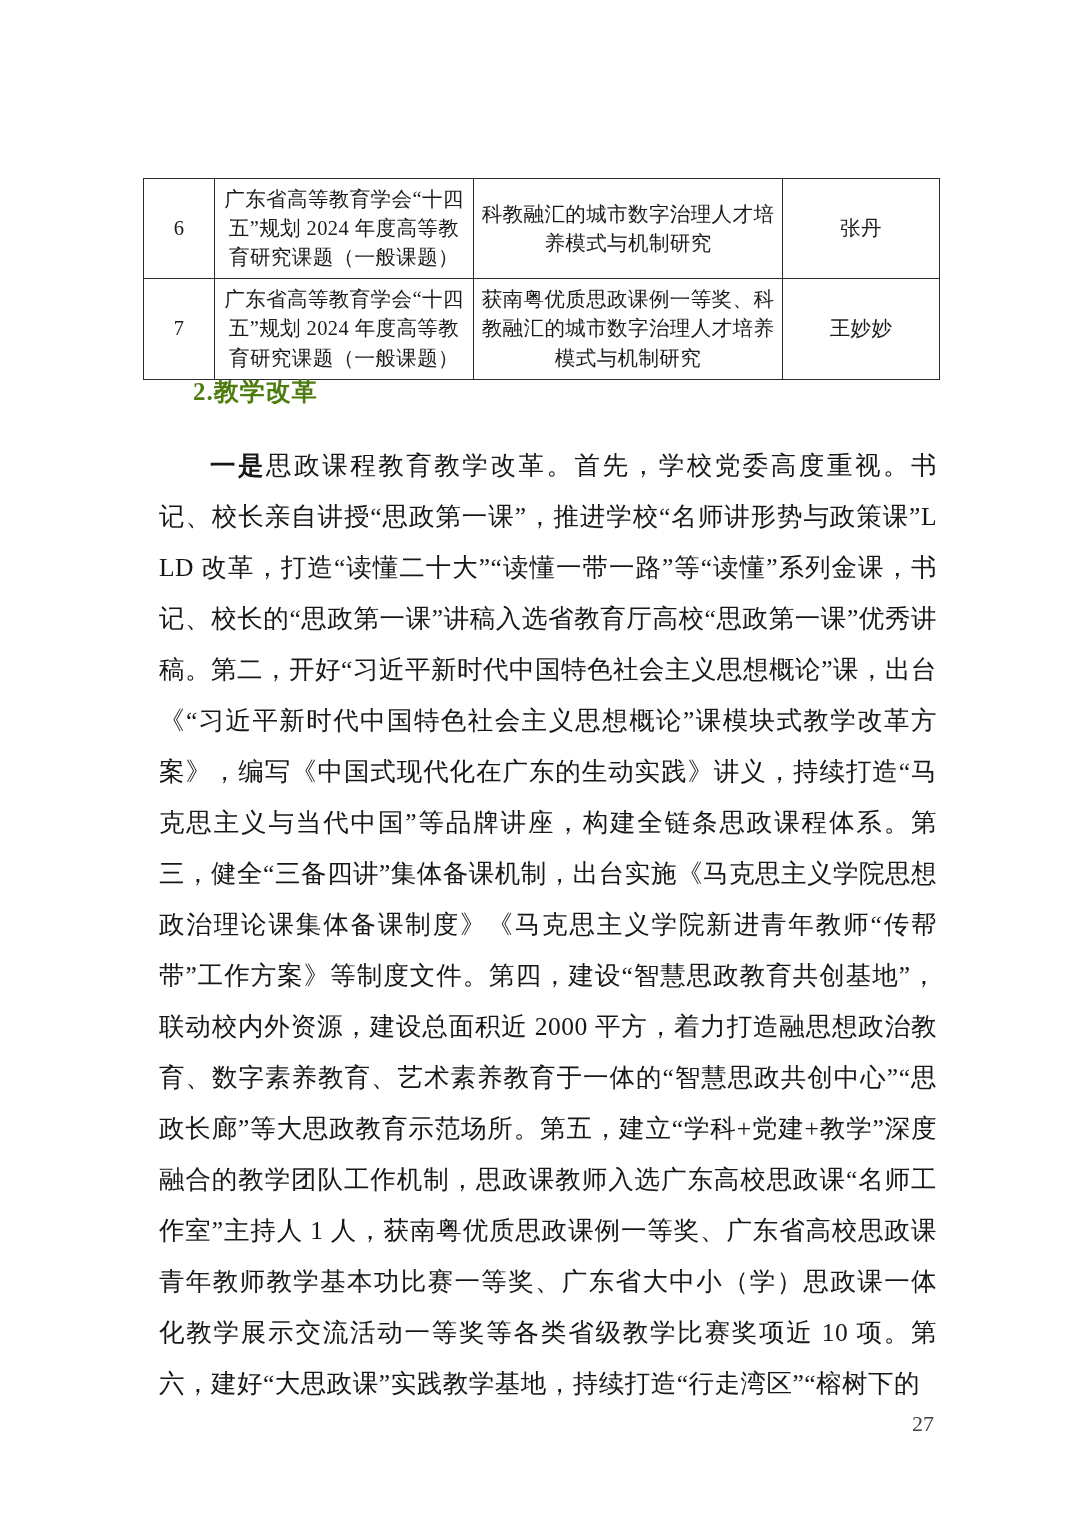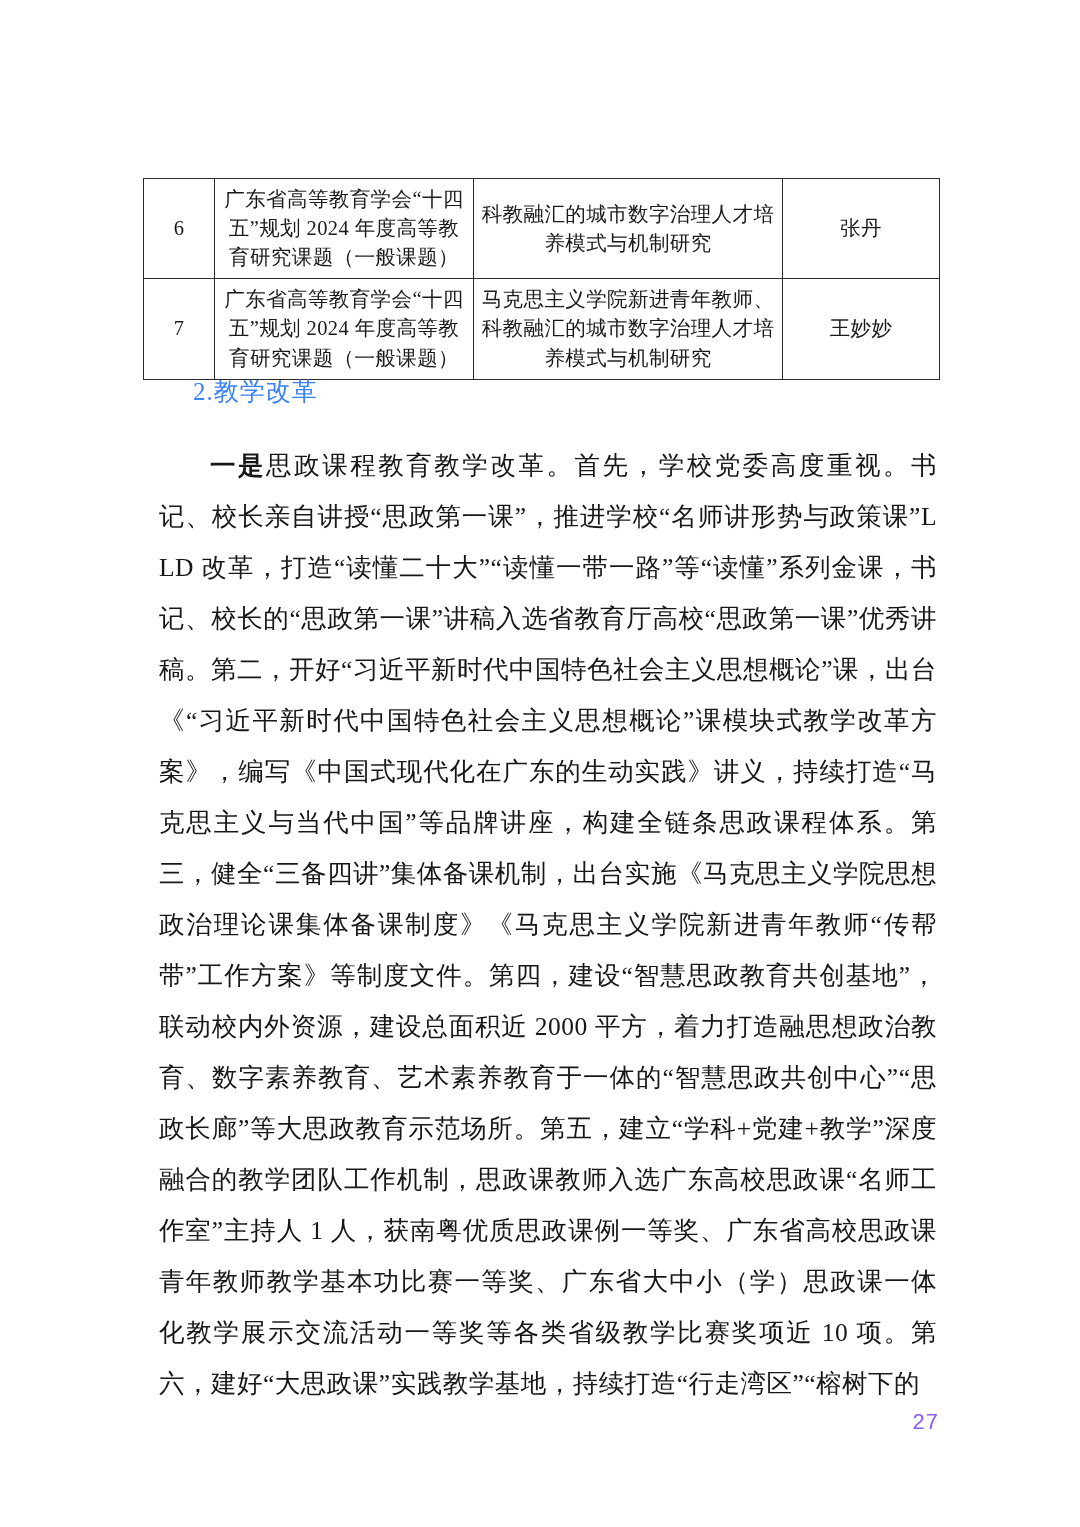--- a/index.html
+++ b/index.html
@@ -50,23 +50,23 @@
   td.col-prog  { width: 250px; text-align: center; margin-left: 9px; }
   td.col-title { width: 300px; text-align: center; }
   td.col-name  { width: 148px; }
 
   
   .section-heading {
     position: absolute;
     left: 193px;
     top: 375px;
     font-size: 25px;
-    font-weight: normal;
+    font-weight: bold;
     letter-spacing: 1px;
-    color: #3b82f6;
+    color: #4d7c0f;
     font-family: "Liberation Serif", "DejaVu Serif", serif;
   }
 
   
   .body-block {
     position: absolute;
     left: 143px;
     top: 424px;
     width: 810px;
   }
@@ -84,42 +84,42 @@
   p.para b.lead {
     font-weight: bold;
   }
 
   
   .page-number {
     position: absolute;
     left: 912px;
     top: 1411px;
     font-size: 22px;
-    color: #8b5cf6;
-    font-family: Liberation Mono, monospace;
+    color: #404040;
+    font-family: Liberation Serif, serif;
   }
 </style>
 </head>
 <body>
 
 <div class="page">
 
   <div class="table-wrap">
     <table class="doc-table">
       <tbody>
         <tr>
           <td class="col-no">6</td>
           <td class="col-prog">广东省高等教育学会“十四五”规划 2024 年度高等教育研究课题（一般课题）</td>
           <td class="col-title">科教融汇的城市数字治理人才培养模式与机制研究</td>
           <td class="col-name">张丹</td>
         </tr>
         <tr>
           <td class="col-no">7</td>
           <td class="col-prog">广东省高等教育学会“十四五”规划 2024 年度高等教育研究课题（一般课题）</td>
-          <td class="col-title">马克思主义学院新进青年教师、科教融汇的城市数字治理人才培养模式与机制研究</td>
+          <td class="col-title">获南粤优质思政课例一等奖、科教融汇的城市数字治理人才培养模式与机制研究</td>
           <td class="col-name">王妙妙</td>
         </tr>
       </tbody>
     </table>
   </div>
 
   <div class="section-heading">2.教学改革</div>
 
   <div class="body-block">
     <p class="para"><b class="lead">一是</b><span>思政课程教育教学改革。首先，学校党委高度重视。书记、校长亲自讲授“思政第一课”，推进学校“名师讲形势与政策课”LLD 改革，打造“读懂二十大”“读懂一带一路”等“读懂”系列金课，书记、校长的“思政第一课”讲稿入选省教育厅高校“思政第一课”优秀讲稿。第二，开好“习近平新时代中国特色社会主义思想概论”课，出台《“习近平新时代中国特色社会主义思想概论”课模块式教学改革方案》，编写《中国式现代化在广东的生动实践》讲义，持续打造“马克思主义与当代中国”等品牌讲座，构建全链条思政课程体系。第三，健全“三备四讲”集体备课机制，出台实施《马克思主义学院思想政治理论课集体备课制度》《马克思主义学院新进青年教师“传帮带”工作方案》等制度文件。第四，建设“智慧思政教育共创基地”，联动校内外资源，建设总面积近 2000 平方，着力打造融思想政治教育、数字素养教育、艺术素养教育于一体的“智慧思政共创中心”“思政长廊”等大思政教育示范场所。第五，建立“学科+党建+教学”深度融合的教学团队工作机制，思政课教师入选广东高校思政课“名师工作室”主持人 1 人，获南粤优质思政课例一等奖、广东省高校思政课青年教师教学基本功比赛一等奖、广东省大中小（学）思政课一体化教学展示交流活动一等奖等各类省级教学比赛奖项近 10 项。第六，建好“大思政课”实践教学基地，持续打造“行走湾区”“榕树下的</span></p>

